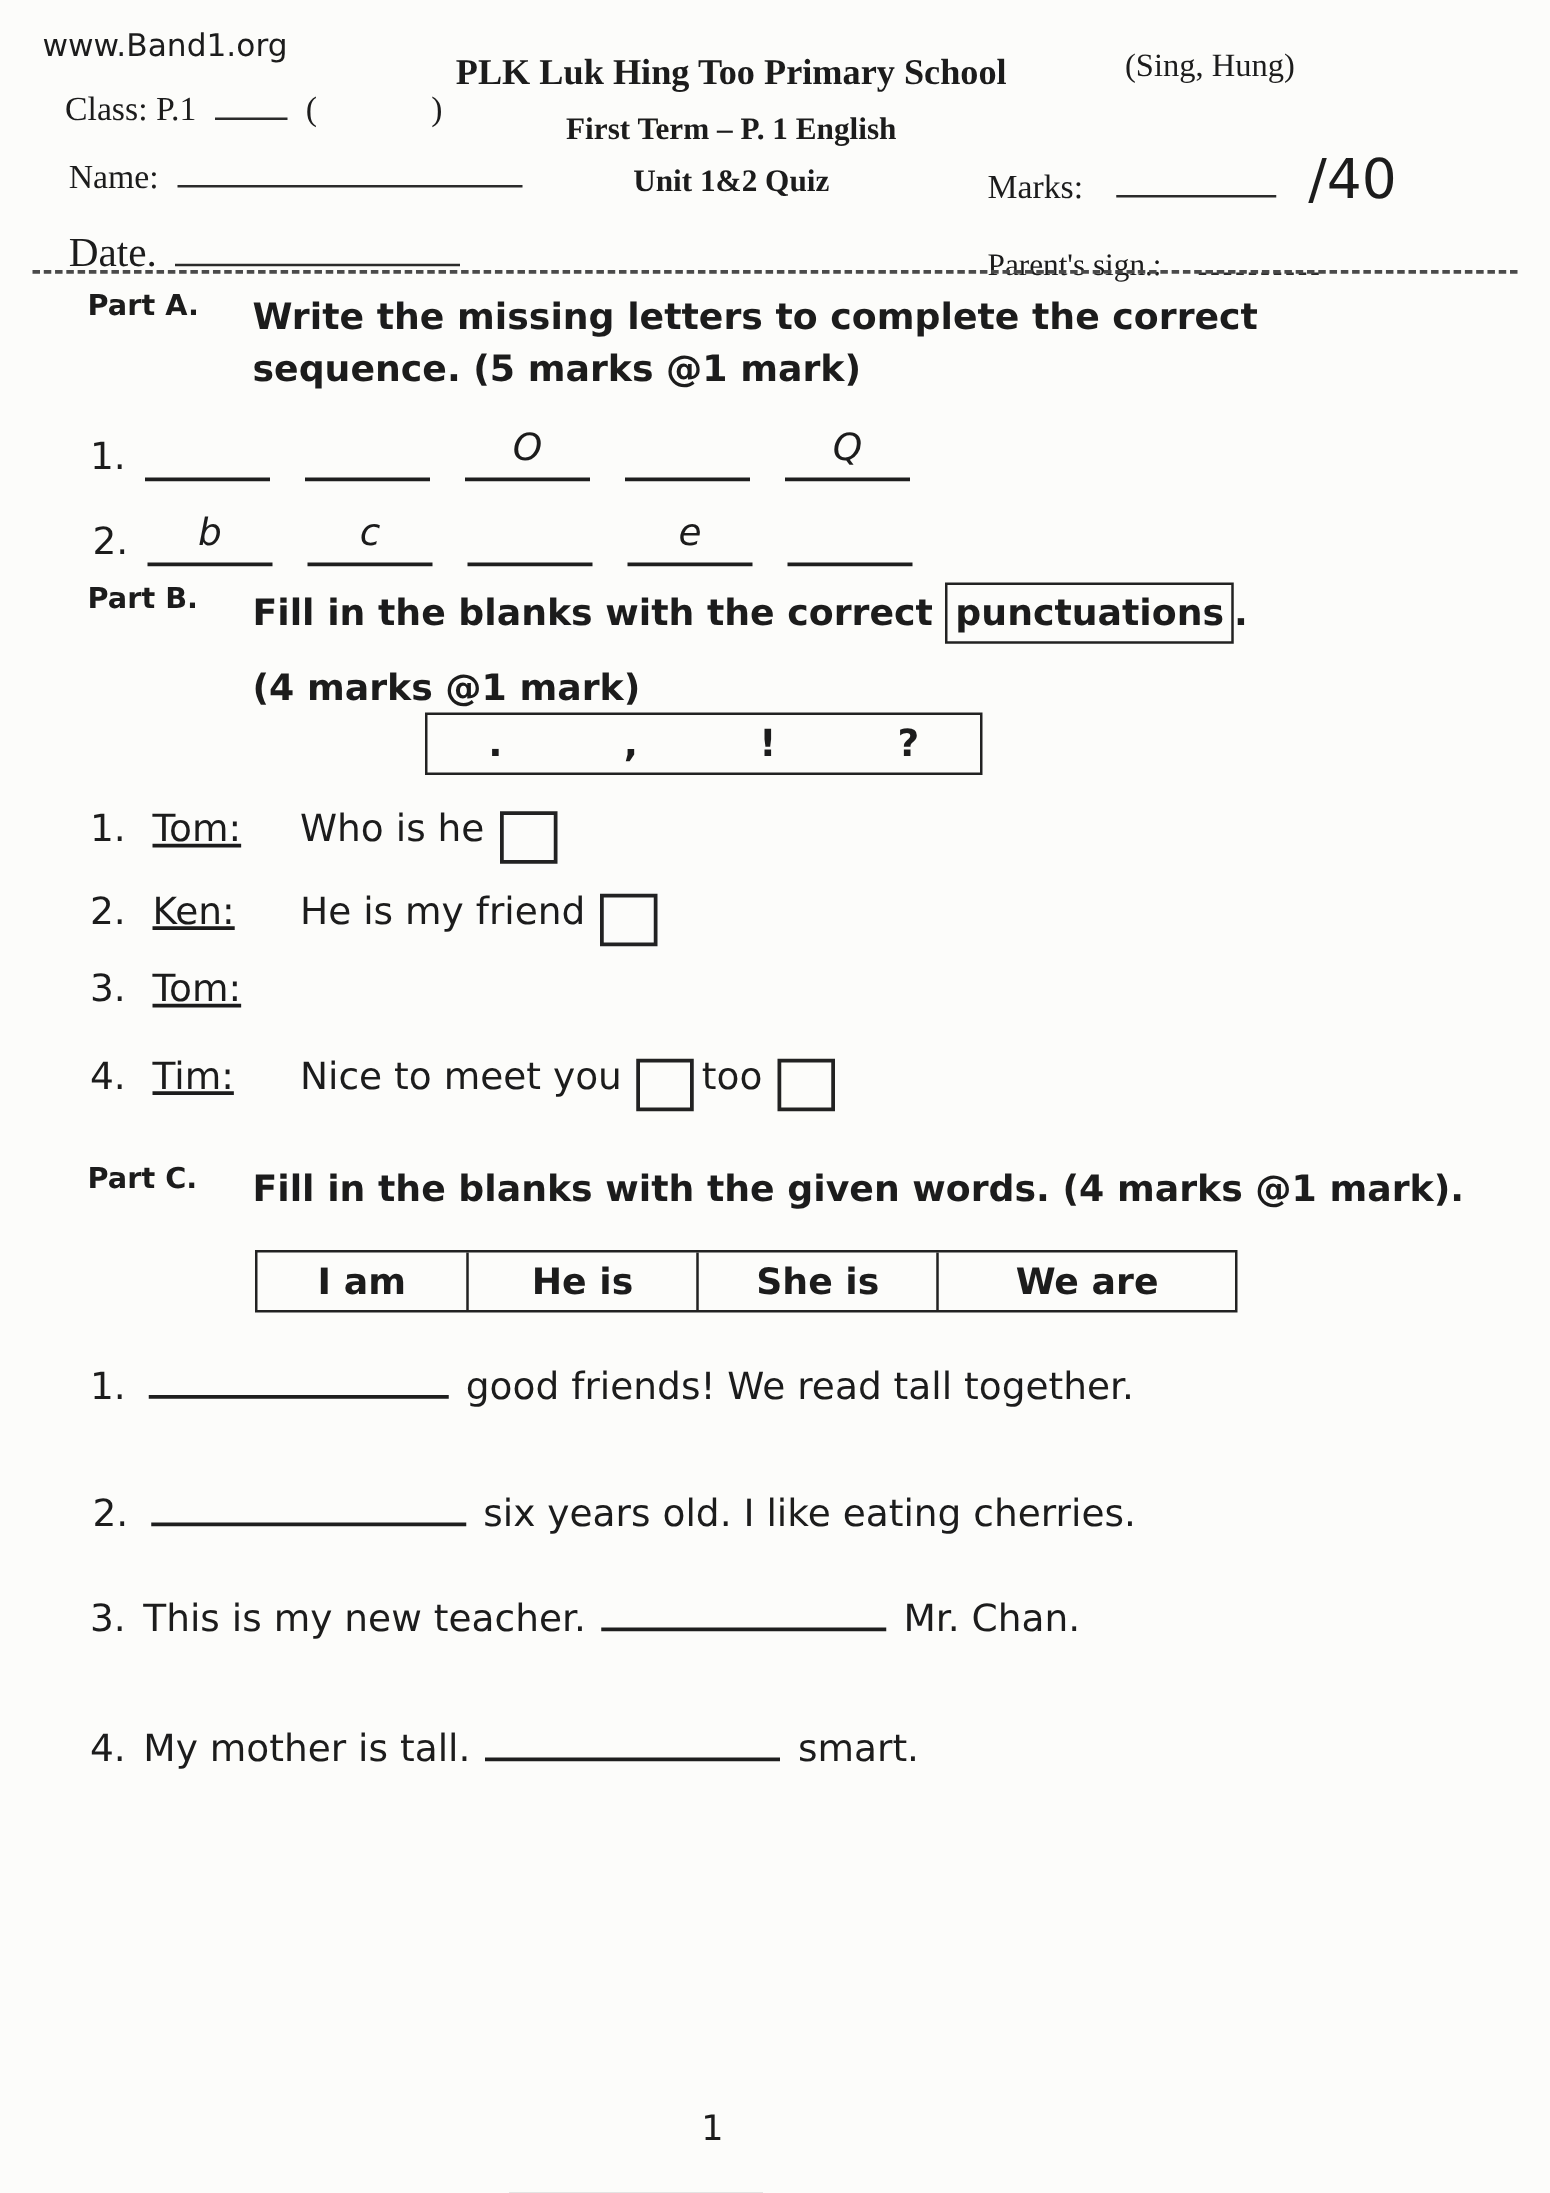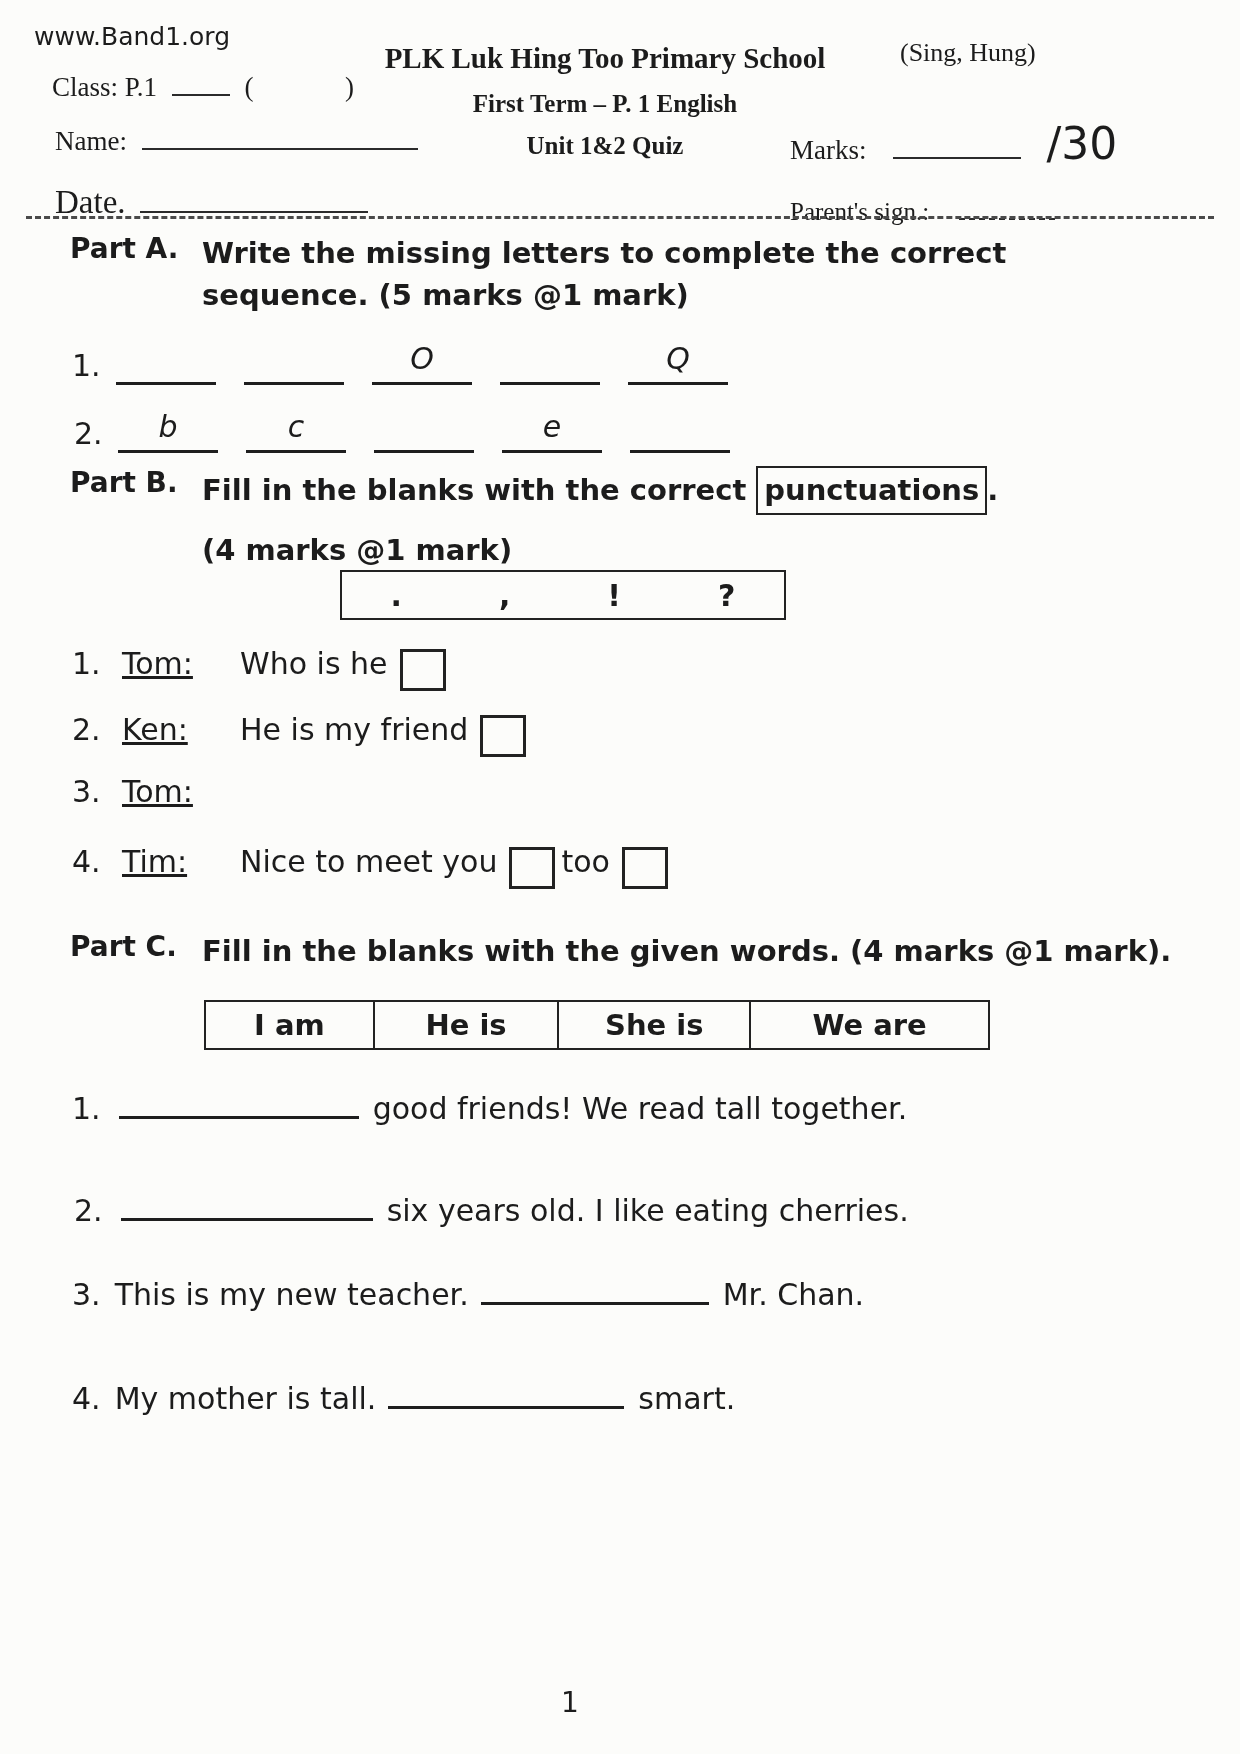--- a/index.html
+++ b/index.html
@@ -9,33 +9,33 @@
   .abs{position:absolute;}
 
   .uline{display:inline-block;border-bottom:2px solid #2b2b2b;height:1.05em;vertical-align:baseline;}
   .dashline{display:inline-block;border-bottom:2px dashed #2b2b2b;height:1.05em;vertical-align:baseline;}
 
   
   .watermark{left:34px;top:22px;font-size:25px;}
   .class-line{left:52px;top:66px;font-size:27px;}
   .name-line{left:55px;top:120px;font-size:27px;}
   .date-line{left:55px;top:176px;font-size:33px;}
-  .center-head{left:0;top:42px;width:1170px;text-align:center;padding-left:20px;}
+  .center-head{left:0;top:42px;width:1170px;text-align:center;}
   .school{font-size:29px;font-weight:bold;}
   .term{font-size:25px;font-weight:bold;margin-top:15px;}
   .quiz{font-size:25px;font-weight:bold;margin-top:14px;}
   .teacher{left:900px;top:38px;font-size:26px;}
   .marks-line{left:790px;top:118px;font-size:27px;display:flex;align-items:baseline;gap:26px;}
   .marks-total{font-size:44px;font-family:"DejaVu Sans",sans-serif;font-weight:500;}
   .parent-line{left:790px;top:192px;font-size:25px;}
   .divider{left:26px;top:216px;width:1188px;border-top:3px dashed #4a4a4a;}
 
   
   .part-head{display:flex;align-items:flex-start;font-weight:bold;}
-  .part-title{flex:0 0 132px;font-size:28px;}
+  .part-title{flex:0 0 132px;font-size:23px;}
   .part-instr{font-size:29px;line-height:1.45;}
   .pa-head{left:70px;top:232px;width:1010px;}
   .pa-head .part-instr{width:840px;}
   .pb-head{left:70px;top:466px;width:1050px;}
   .pb-instr2{margin-top:14px;}
   .boxed-word{display:inline-block;border:2.5px solid #222;padding:1px 6px 2px 6px;margin-left:10px;}
   .pc-head{left:70px;top:930px;width:1120px;white-space:nowrap;}
 
   
   .pa-row{display:flex;align-items:flex-end;font-size:30px;}
@@ -99,21 +99,21 @@
     <div class="school">PLK Luk Hing Too Primary School</div>
     <div class="term">First Term – P. 1 English</div>
     <div class="quiz">Unit 1&amp;2 Quiz</div>
   </div>
 
   <div class="abs teacher serif">(Sing, Hung)</div>
 
   <div class="abs marks-line serif">
     <span>Marks:</span>
     <span class="uline" style="width:128px;"></span>
-    <span class="marks-total">/30</span>
+    <span class="marks-total">/40</span>
   </div>
 
   <div class="abs parent-line serif">
     <span>Parent's sign.:</span>
     <span class="dashline" style="width:96px;margin-left:24px;"></span>
   </div>
 
   <div class="abs divider"></div>
 
   <div class="abs part-head pa-head">

